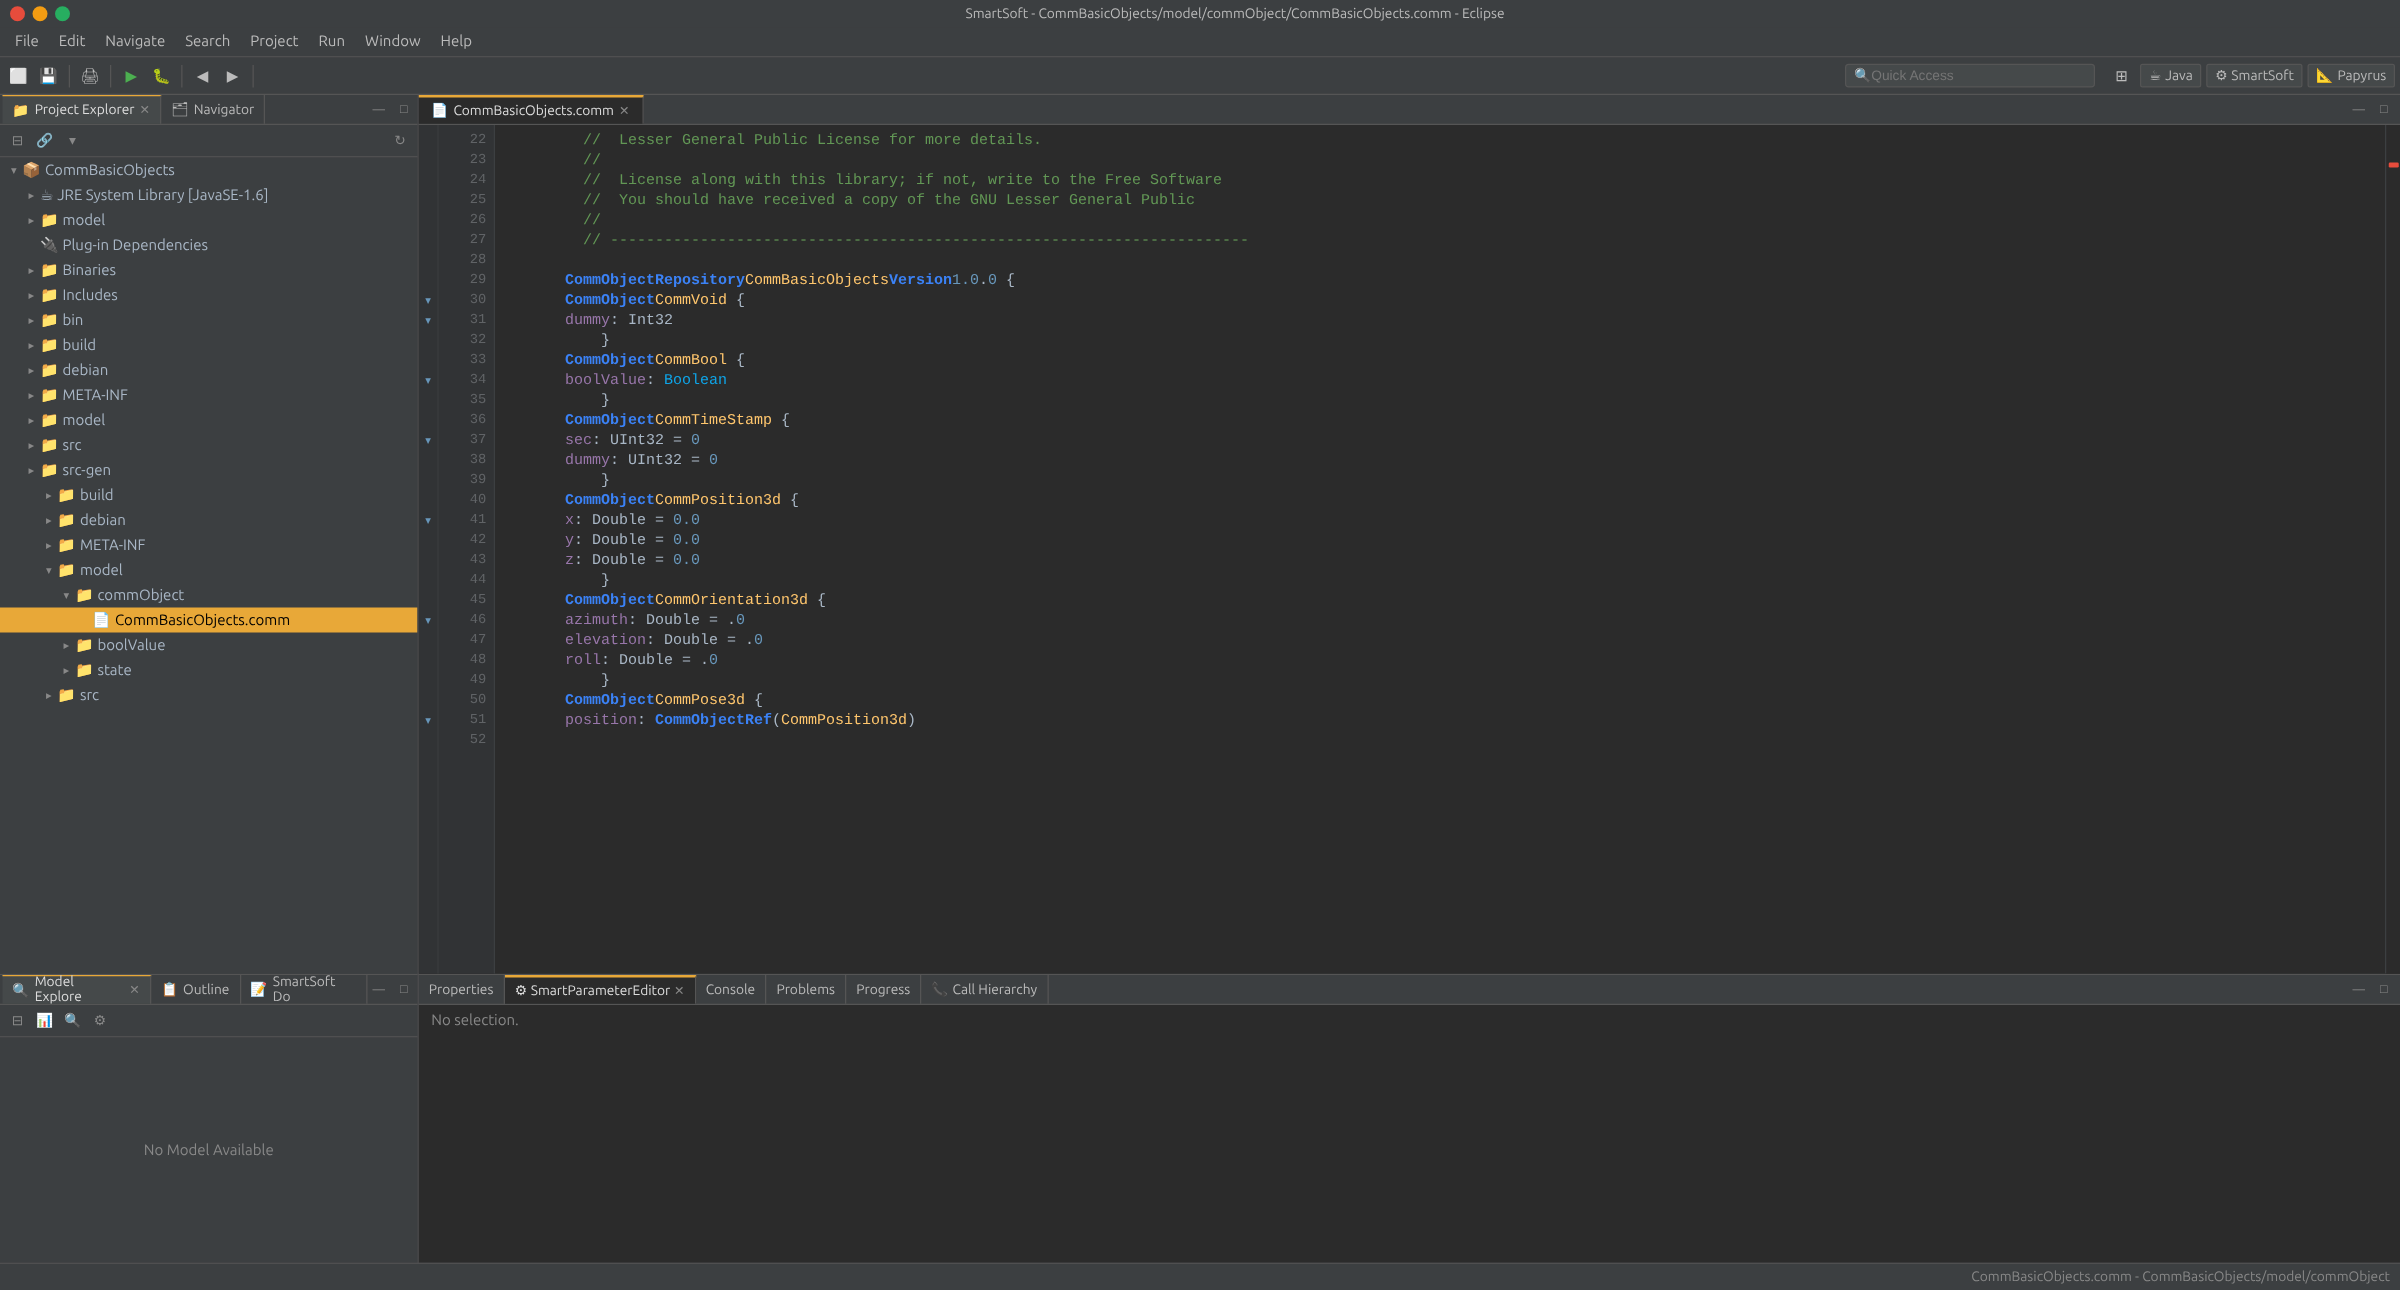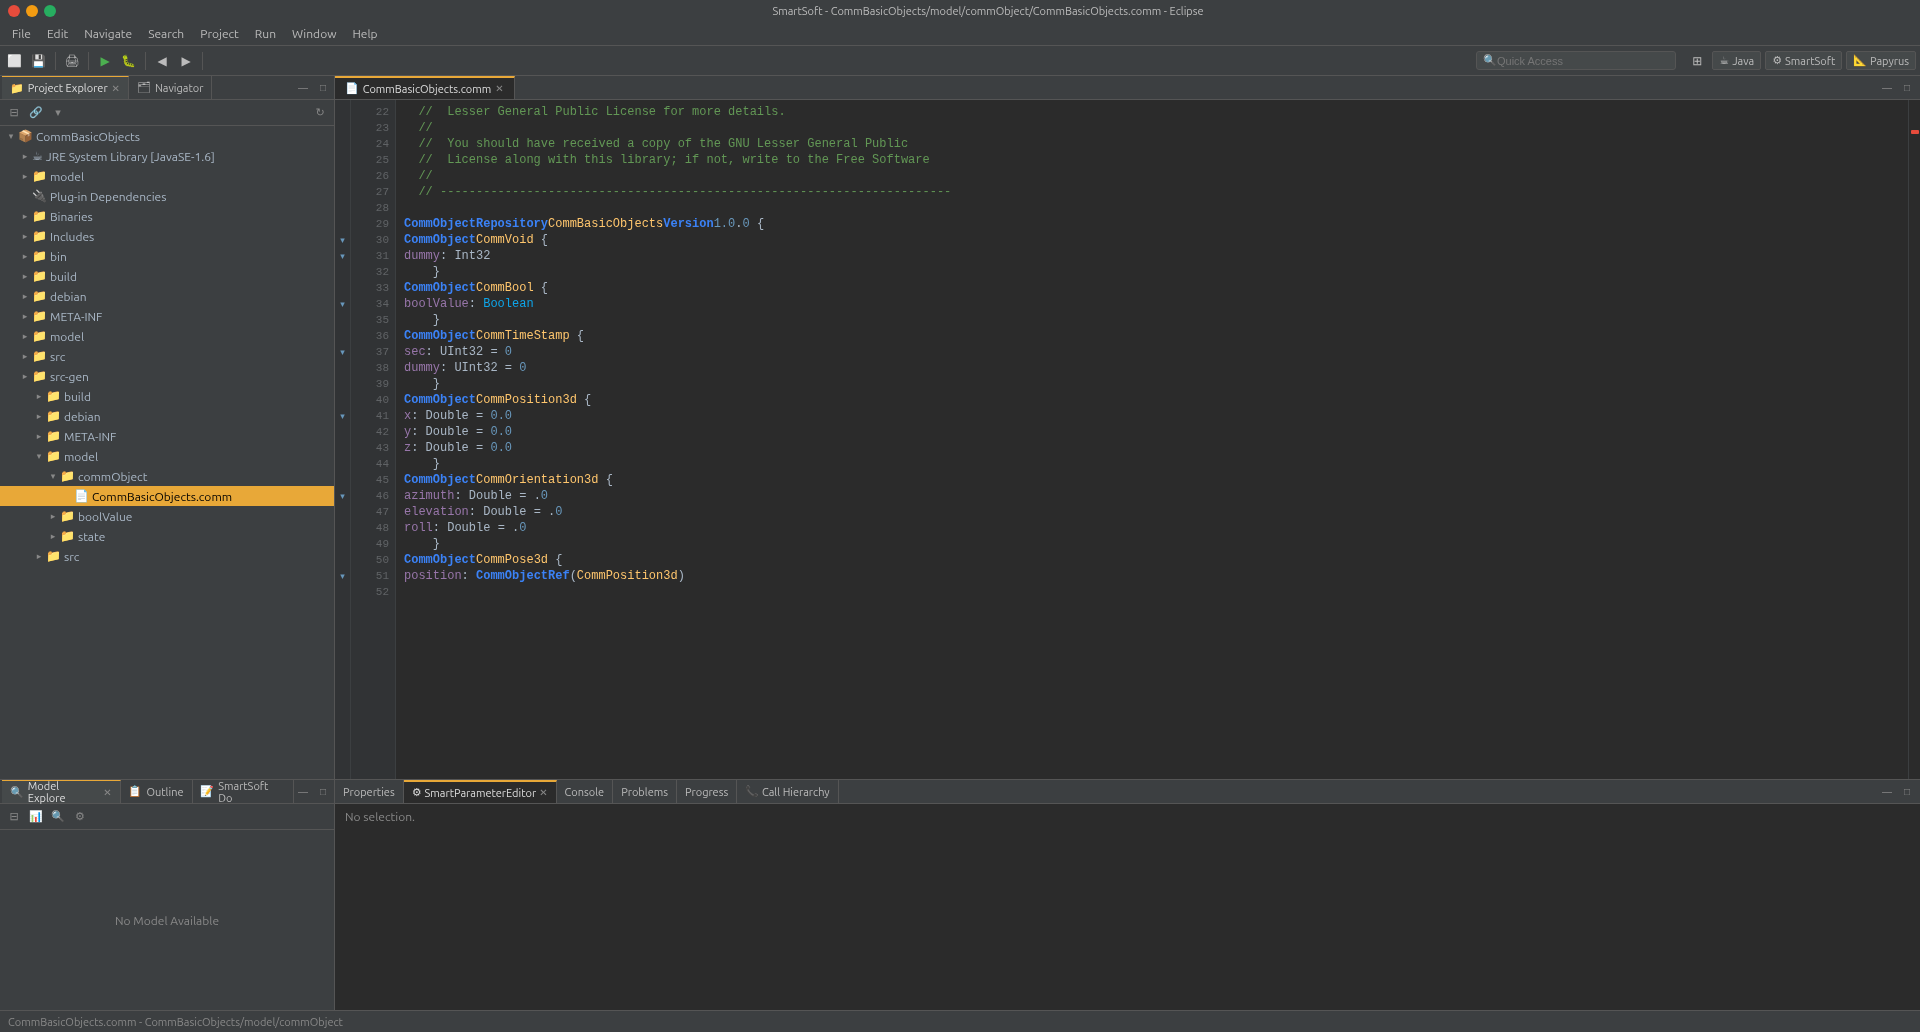--- a/index.html
+++ b/index.html
@@ -61,40 +61,40 @@
     #editor-tabbar { background: #3c3f41; height: 24px; display: flex; align-items: stretch; border-bottom: 1px solid #555; }
     .editor-tab { display: flex; align-items: center; padding: 0 10px; font-size: 11px; color: #bbb; cursor: pointer; border-right: 1px solid #555; gap: 4px; background: #45494a; }
     .editor-tab.active { background: #2b2b2b; border-top: 2px solid #e8a838; color: #ddd; }
     .editor-tab-close { font-size: 10px; color: #888; cursor: pointer; }
     .editor-controls { margin-left: auto; display: flex; align-items: center; gap: 2px; padding-right: 4px; }
 
     
     #code-editor { flex: 1; background: #2b2b2b; display: flex; overflow: hidden; }
     #line-numbers { background: #313335; width: 45px; padding: 4px 0; border-right: 1px solid #3c3f41; overflow: hidden; }
     .line-num { height: 16px; display: flex; align-items: center; justify-content: flex-end; padding-right: 6px; font-size: 11px; color: #606366; font-family: 'Courier New', monospace; }
-    #code-content { flex: 1; padding: 4px 8px; overflow-x: auto; overflow-y: hidden; }
+    #code-content { flex: 1; padding: 4px 8px; overflow-x: auto; overflow-y: hidden; margin-left: 48px; }
     .code-line { height: 16px; display: flex; align-items: center; font-family: 'Courier New', monospace; font-size: 12px; white-space: pre; }
 
     
     .c-comment { color: #629755; }
     .c-keyword { color: #3b82f6; font-weight: bold; }
     .c-type { color: #a9b7c6; }
     .c-number { color: #6897bb; }
     .c-classname { color: #ffc66d; }
     .c-field { color: #9876aa; }
 
     
     #bottom-panel { height: 230px; display: flex; flex-direction: column; }
     #bottom-tabbar { background: #3c3f41; height: 24px; display: flex; align-items: stretch; border-bottom: 1px solid #555; }
     .bottom-tab { display: flex; align-items: center; padding: 0 8px; font-size: 11px; color: #bbb; cursor: pointer; border-right: 1px solid #555; gap: 3px; }
     .bottom-tab.active { background: #2b2b2b; border-top: 2px solid #e8a838; color: #ddd; }
     #bottom-content { flex: 1; background: #2b2b2b; padding: 6px 10px; color: #888; font-size: 12px; }
 
     
-    #status-bar { height: 22px; background: #3c3f41; border-top: 1px solid #555; display: flex; align-items: center; padding: 0 8px; font-size: 11px; color: #888; }
+    #status-bar { height: 22px; background: #3c3f41; border-top: 1px solid #555; display: flex; align-items: center; padding: 0 8px; font-size: 11px; color: #888; justify-content: flex-end; }
 
     
     ::-webkit-scrollbar { width: 8px; height: 8px; }
     ::-webkit-scrollbar-track { background: #3c3f41; }
     ::-webkit-scrollbar-thumb { background: #555; border-radius: 4px; }
 
     
     #right-margin { width: 12px; background: #2b2b2b; border-left: 1px solid #3c3f41; display: flex; flex-direction: column; }
     .margin-marker { width: 8px; height: 4px; background: #e74c3c; margin: 1px 2px; border-radius: 1px; }
 
@@ -440,22 +440,22 @@
             <div class="line-num">48</div>
             <div class="line-num">49</div>
             <div class="line-num">50</div>
             <div class="line-num">51</div>
             <div class="line-num">52</div>
           </div>
 
         <div id="code-content">
         <div class="code-line"><span class="c-comment">  //  Lesser General Public License for more details.</span></div>
             <div class="code-line"><span class="c-comment">  //</span></div>
+            <div class="code-line"><span class="c-comment">  //  License along with this library; if not, write to the Free Software</span></div>
             <div class="code-line"><span class="c-comment">  //  You should have received a copy of the GNU Lesser General Public</span></div>
-            <div class="code-line"><span class="c-comment">  //  License along with this library; if not, write to the Free Software</span></div>
             <div class="code-line"><span class="c-comment">  //</span></div>
             <div class="code-line"><span class="c-comment">  // -----------------------------------------------------------------------</span></div>
             <div class="code-line">&nbsp;</div>
             <div class="code-line"><span class="c-keyword">CommObjectRepository</span> <span class="c-classname">CommBasicObjects</span> <span class="c-keyword">Version</span> <span class="c-number">1.0</span>.<span class="c-number">0</span> {</div>
             <div class="code-line">    <span class="c-keyword">CommObject</span> <span class="c-classname">CommVoid</span> {</div>
             <div class="code-line">        <span class="c-field">dummy</span>: <span class="c-type" style="color:#a9b7c6;">Int32</span></div>
             <div class="code-line">    }</div>
             <div class="code-line">    <span class="c-keyword">CommObject</span> <span class="c-classname">CommBool</span> {</div>
             <div class="code-line">        <span class="c-field">boolValue</span>: <span class="c-type" style="color:#0ea5e9;">Boolean</span></div>
             <div class="code-line">    }</div>

